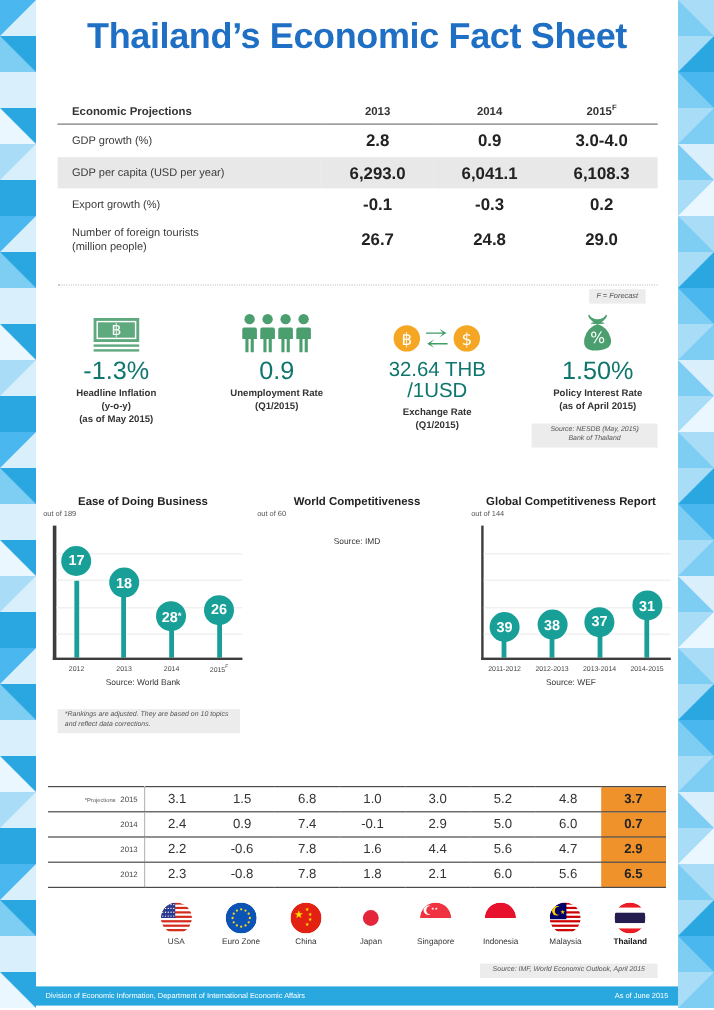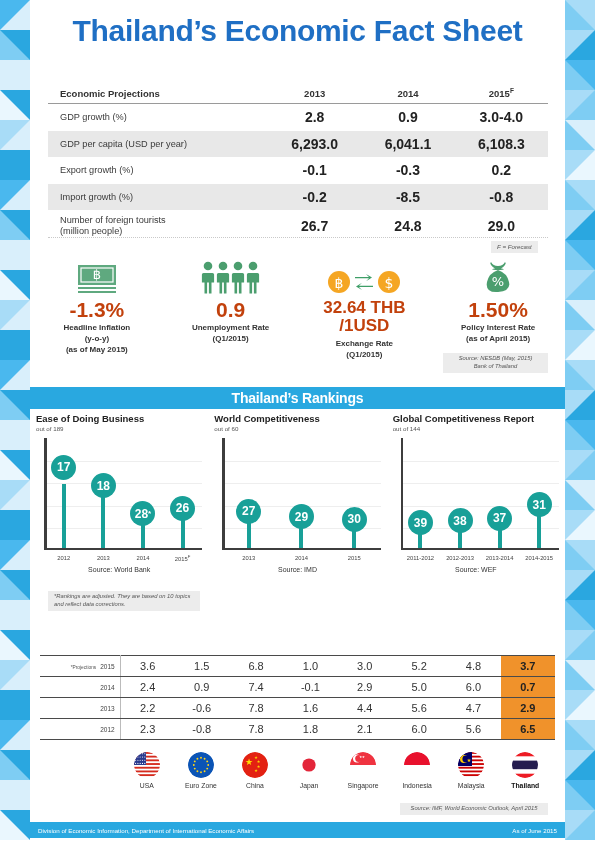--- a/index.html
+++ b/index.html
@@ -78,28 +78,28 @@
   }
   .note-forecast { left: 491px; top: 241px; }
   .note-source1 { left: 443px; top: 353px; text-align: center; width: 105px; font-size: 5.8px;}
   .note-rank   { left: 48px; top: 591px; width: 152px; font-size: 5.8px; }
   .note-imf    { left: 400px; top: 803px; width: 148px; text-align: center; font-size: 5.8px; }
 
   
   .ind-row { position: absolute; left: 30px; top: 255px; width: 535px; height: 110px; display: flex; }
   .ind { flex: 1; display: flex; flex-direction: column; align-items: center; }
   .ind .icon { height: 40px; display: flex; align-items: flex-end; justify-content: center; }
-  .ind .big { font-size: 21px; font-weight: bold; color: #c2410c; margin-top: 4px; line-height: 1.0; }
+  .ind .big { font-size: 21px; font-weight: normal; color: #0f766e; margin-top: 4px; line-height: 1.0; }
   .ind .big.two { font-size: 17px; line-height: 1.08; text-align: center; }
   .ind .cap { font-size: 8px; font-weight: bold; color: #333; text-align: center; margin-top: 3px; line-height: 1.35; }
 
   
   .rank-row { position: absolute; left: 30px; top: 414px; width: 535px; height: 170px; display: flex; }
   .rank { flex: 1; padding: 0 6px; }
-  .rank h3 { font-size: 9.5px; font-weight: bold; color: #222; line-height: 1.1; }
+  .rank h3 { font-size: 9.5px; font-weight: bold; color: #222; line-height: 1.1; text-align: center; }
   .rank .sub { font-size: 6.2px; color: #555; margin-top: 1px; }
   .plot { position: relative; height: 112px; margin-top: 6px; margin-left: 8px; }
   .axis-y { position: absolute; left: 0; top: 0; width: 2.5px; height: 100%; background: #3d3d3d; }
   .axis-x { position: absolute; left: 0; bottom: 0; width: 100%; height: 2.5px; background: #3d3d3d; }
   .grid { position: absolute; left: 2.5px; right: 0; height: 1px; background: #eeeeee; }
   .lolli { position: absolute; bottom: 2.5px; width: 0; }
   .stem { position: absolute; left: -2px; bottom: 0; width: 4px; background: #18a098; }
   .bubble {
     position: absolute; left: -12.5px; width: 25px; height: 25px; border-radius: 50%;
     background: #18a098; color: #fff; font-size: 12px; font-weight: bold;
@@ -410,26 +410,20 @@
             <td class="num">6,293.0</td>
             <td class="num">6,041.1</td>
             <td class="num">6,108.3</td>
           </tr>
           <tr>
             <td>Export growth (%)</td>
             <td class="num">-0.1</td>
             <td class="num">-0.3</td>
             <td class="num">0.2</td>
           </tr>
-          <tr class="shade">
-            <td>Import growth (%)</td>
-            <td class="num">-0.2</td>
-            <td class="num">-8.5</td>
-            <td class="num">-0.8</td>
-          </tr>
           <tr>
             <td>Number of foreign tourists<br>(million people)</td>
             <td class="num">26.7</td>
             <td class="num">24.8</td>
             <td class="num">29.0</td>
           </tr>
         </tbody>
     </table>
   </div>
 
@@ -487,23 +481,20 @@
             <path d="M20 11 q9 3 11 12 q2 9 -11 10 q-13 1 -11 -10 q2 -9 11 -12 z" fill="#4b9e6e"></path>
             <text x="20" y="27" font-size="13" fill="#ffffff" text-anchor="middle" font-family="DejaVu Sans">%</text>
           </svg>
         </div>
         <div class="big">1.50%</div>
         <div class="cap">Policy Interest Rate<br>(as of April 2015)</div>
       </div>
     </div>
   <div class="note-box note-source1">Source: NESDB (May, 2015)<br>Bank of Thailand</div>
 
-  <div class="section-bar bar-rankings">
-    <span>Thailand’s Rankings</span>
-  </div>
 
   <div class="rank-row" id="rank-row">
       <div class="rank">
         <h3>Ease of Doing Business</h3>
         <div class="sub">out of 189</div>
         <div class="plot">
           <div class="axis-y"></div>
           <div class="grid" style="top:22.4px"></div>
           <div class="grid" style="top:44.8px"></div>
           <div class="grid" style="top:67.2px"></div>
@@ -528,43 +519,20 @@
             <div class="bubble" style="bottom:27.199999999999996px">26</div>
           </div>
           <div class="tick" style="left:87.5%">2015<span class="sup2">F</span></div>
           <div class="axis-x"></div>
         </div>
         <div class="src">Source: World Bank</div>
       </div>
       <div class="rank">
         <h3>World Competitiveness</h3>
         <div class="sub">out of 60</div>
-        <div class="plot">
-          <div class="axis-y"></div>
-          <div class="grid" style="top:22.4px"></div>
-          <div class="grid" style="top:44.8px"></div>
-          <div class="grid" style="top:67.2px"></div>
-          <div class="grid" style="top:89.6px"></div>
-          <div class="lolli" style="left:16.666666666666664%">
-            <div class="stem" style="height:36.39999999999999px"></div>
-            <div class="bubble" style="bottom:24.39999999999999px">27</div>
-          </div>
-          <div class="tick" style="left:16.666666666666664%">2013</div>
-          <div class="lolli" style="left:50%">
-            <div class="stem" style="height:30.800000000000004px"></div>
-            <div class="bubble" style="bottom:18.800000000000004px">29</div>
-          </div>
-          <div class="tick" style="left:50%">2014</div>
-          <div class="lolli" style="left:83.33333333333334%">
-            <div class="stem" style="height:28px"></div>
-            <div class="bubble" style="bottom:16px">30</div>
-          </div>
-          <div class="tick" style="left:83.33333333333334%">2015</div>
-          <div class="axis-x"></div>
-        </div>
         <div class="src">Source: IMD</div>
       </div>
       <div class="rank">
         <h3>Global Competitiveness Report</h3>
         <div class="sub">out of 144</div>
         <div class="plot">
           <div class="axis-y"></div>
           <div class="grid" style="top:22.4px"></div>
           <div class="grid" style="top:44.8px"></div>
           <div class="grid" style="top:67.2px"></div>
@@ -606,21 +574,21 @@
           <col class="cd">
           <col class="cd">
         <col class="cd">
           <col class="cd">
           <col class="cd">
           <col class="ch">
       </colgroup>
       <tbody id="t2-body">
           <tr>
             <td class="yr"><span class="proj">*Projections</span>2015</td>
-            <td>3.6</td>
+            <td>3.1</td>
             <td>1.5</td>
             <td>6.8</td>
             <td>1.0</td>
             <td>3.0</td>
             <td>5.2</td>
             <td>4.8</td>
             <td class="hl">3.7</td>
           </tr>
           <tr>
             <td class="yr">2014</td>

